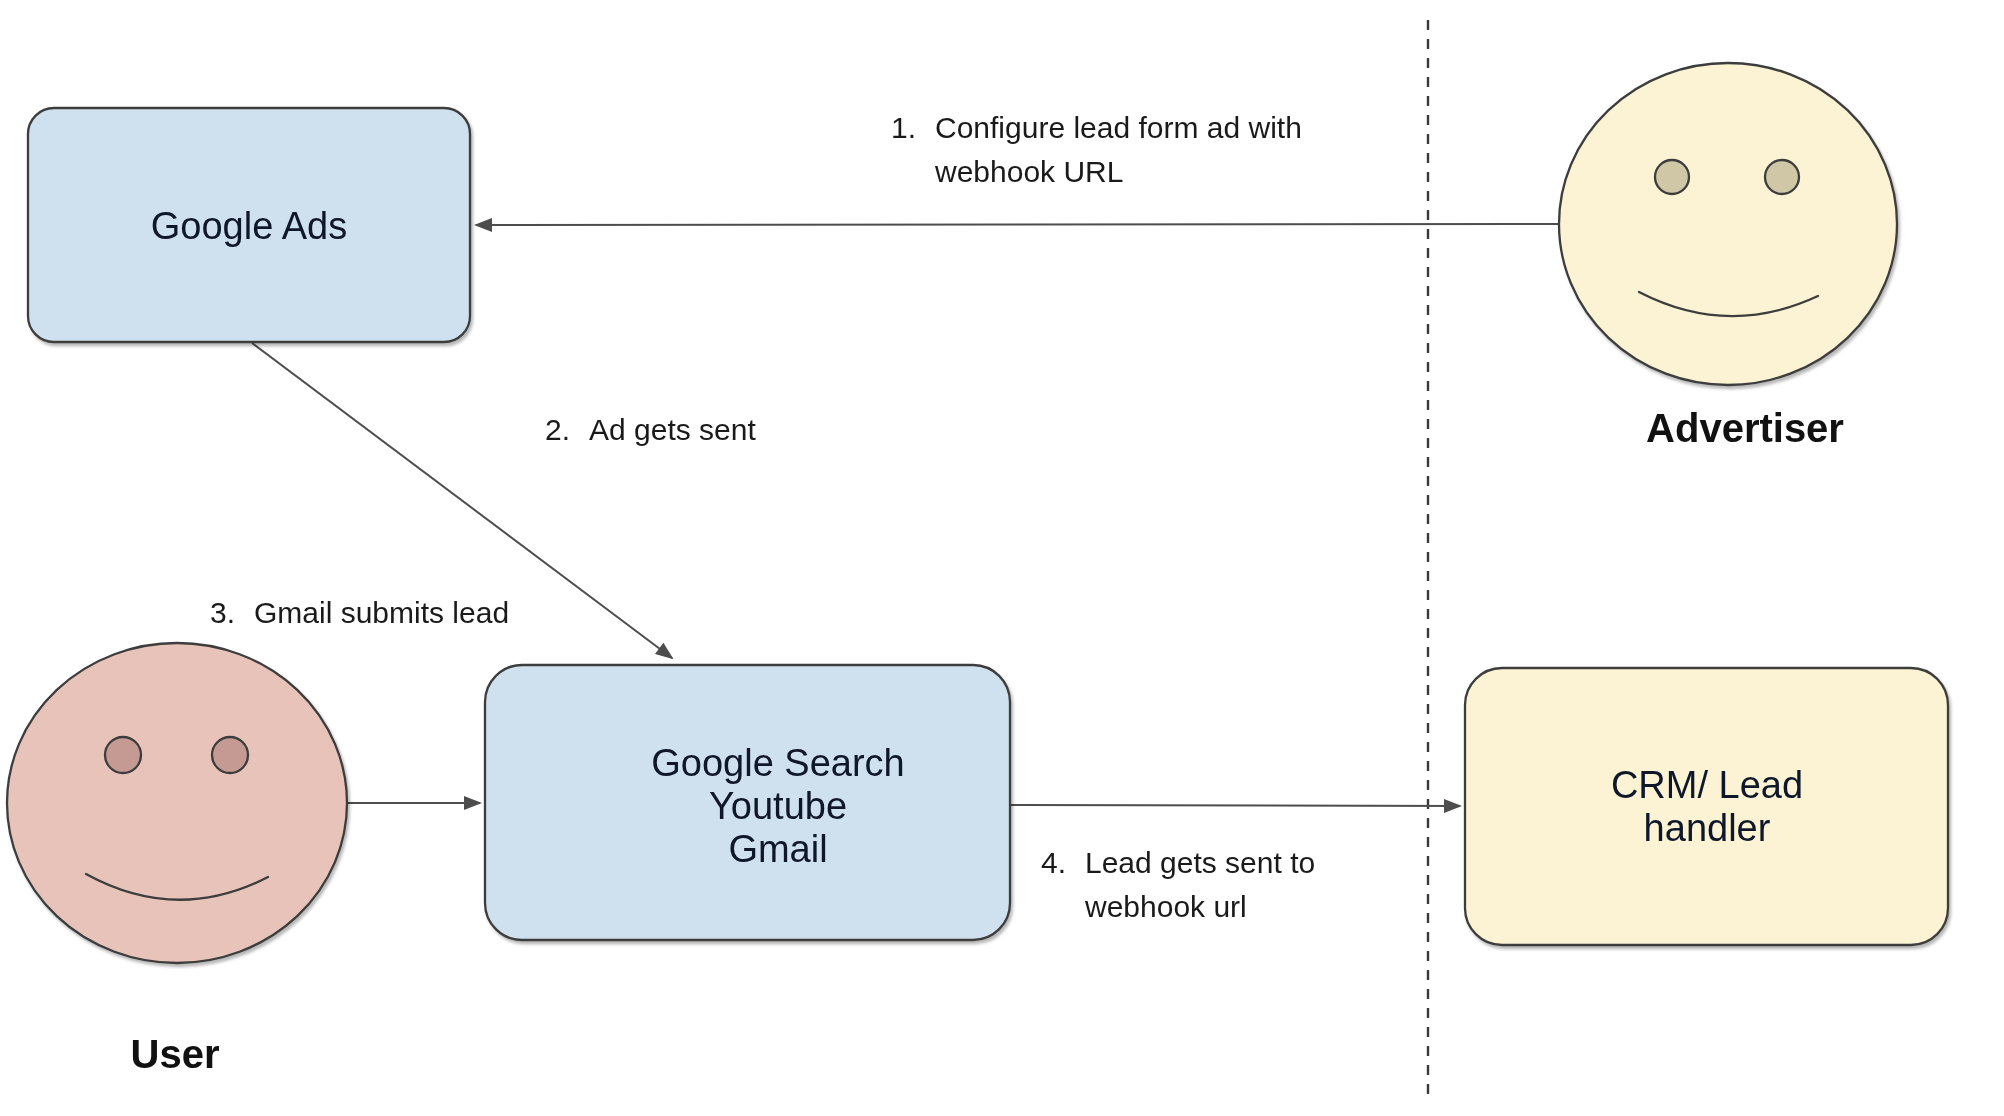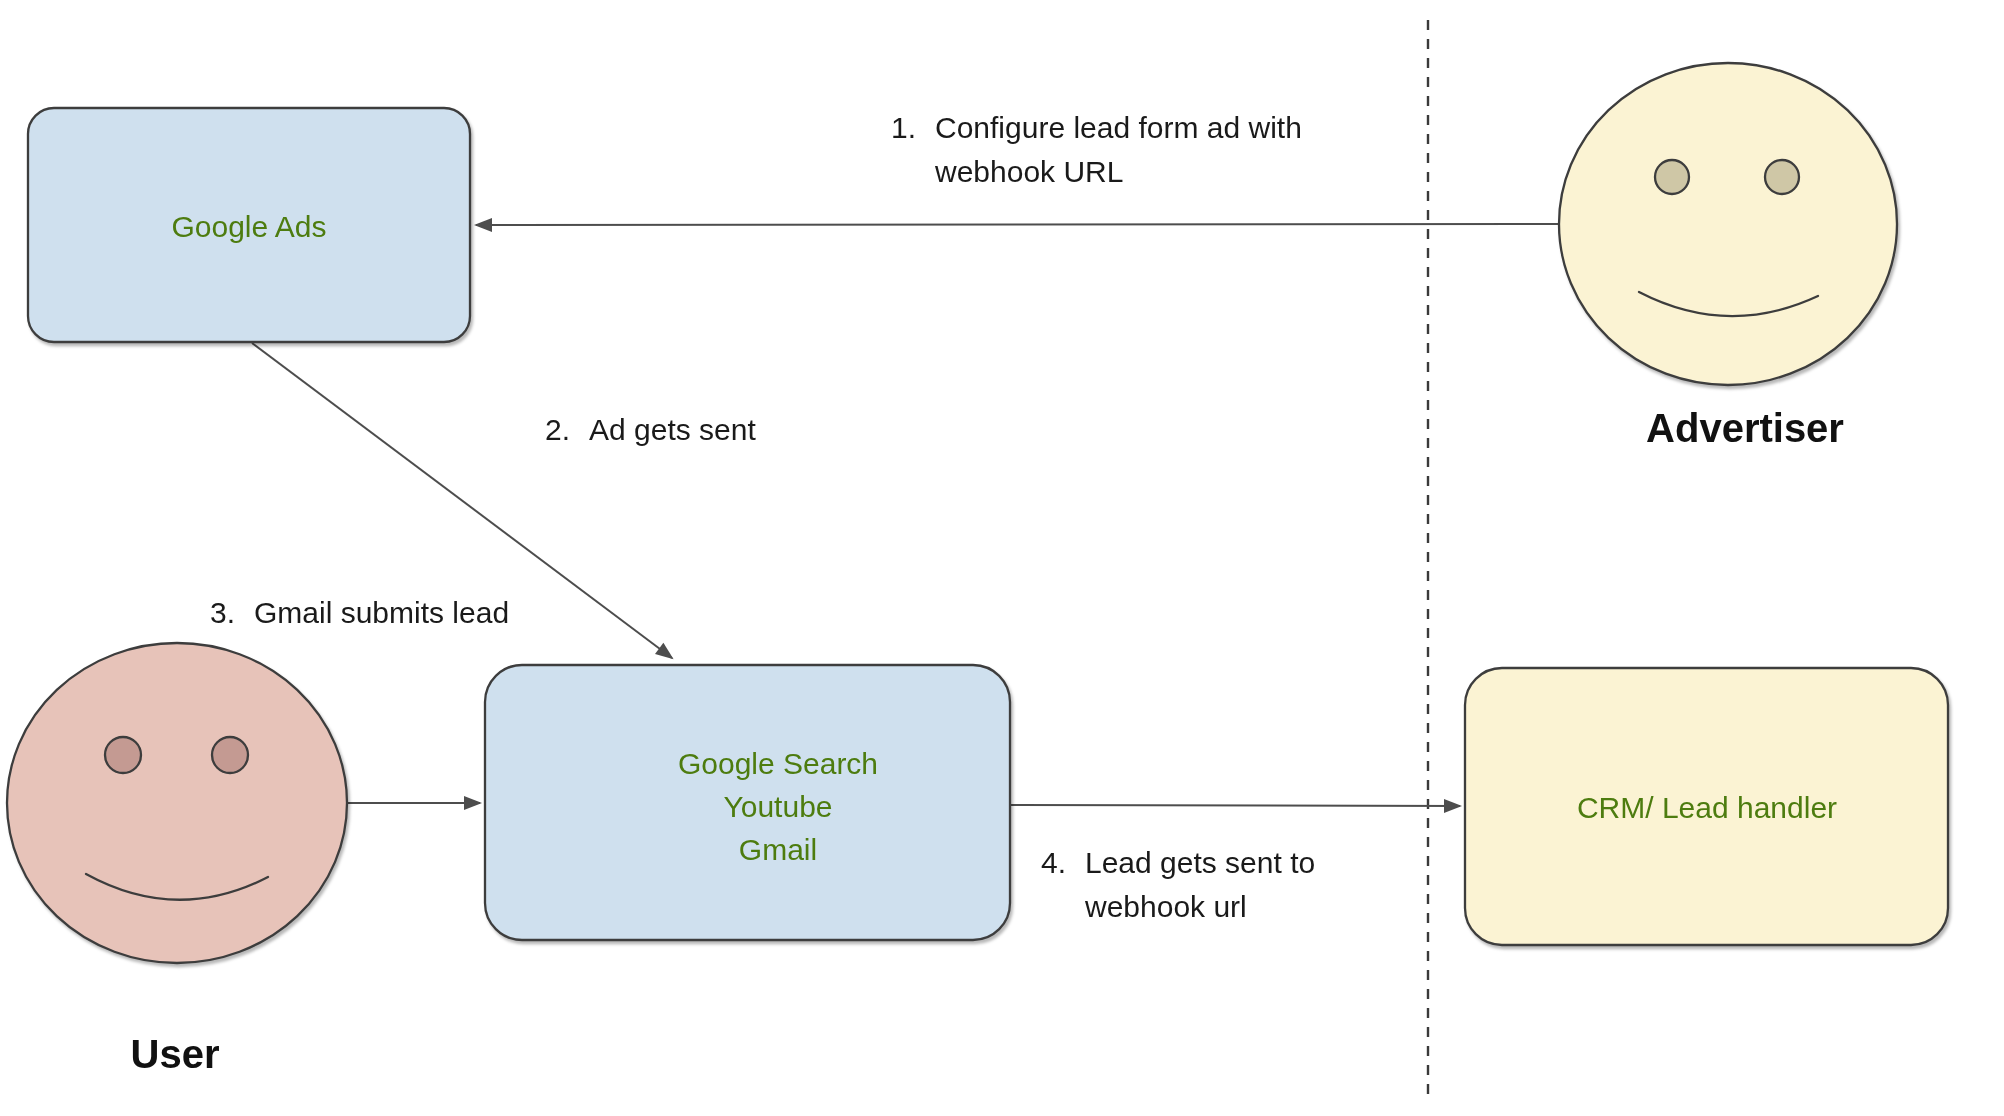--- a/index.html
+++ b/index.html
@@ -15,25 +15,25 @@
   #wires { position: absolute; inset: 0; width: 2004px; height: 1116px; }
 
   .shadow { filter: drop-shadow(2px 3px 1.5px rgba(0,0,0,0.28)); }
   .outline { stroke: #3d3d3d; stroke-width: 2.3; }
   .wire { stroke: #4d4d4d; stroke-width: 2; fill: none; }
   .smile { stroke: #3d3d3d; stroke-width: 2.3; fill: none; stroke-linecap: round; }
 
   .node-label {
     position: absolute;
     transform: translate(-50%, -50%);
-    font-size: 30px;
+    font-size: 38px;
     line-height: 43px;
     text-align: center;
     white-space: pre-line;
-    color: #4d7c0f;
+    color: #0f172a;
   }
   .actor-label {
     position: absolute;
     transform: translate(-50%, -50%);
     font-size: 40px;
     font-weight: 700;
     white-space: nowrap;
     color: #111111;
   }
   .step-label {
@@ -80,21 +80,21 @@
     <circle class="outline" cx="1782" cy="177" r="17" fill="#cfc7a6"></circle>
     <path class="smile" d="M1639 292 Q1728 338 1818 296"></path>
   </svg>
 
   <div class="node-label" style="left:249px; top:226px;">Google Ads</div>
 
   <div class="node-label" style="left:778px; top:806px;">Google Search
 Youtube
 Gmail</div>
 
-  <div class="node-label" style="left:1707px; top:807px;text-align:right;">CRM/ Lead handler</div>
+  <div class="node-label" style="left:1707px; top:807px;">CRM/ Lead handler</div>
 
   <div class="actor-label" style="left:175px; top:1054px;">User</div>
 
   <div class="actor-label" style="left:1745px; top:428px;">Advertiser</div>
 
   <div class="step-label" style="left:891px; top:106px;">
     <span class="num">1.</span>
     <span class="txt">Configure lead form ad with
 webhook URL</span>
   </div>

